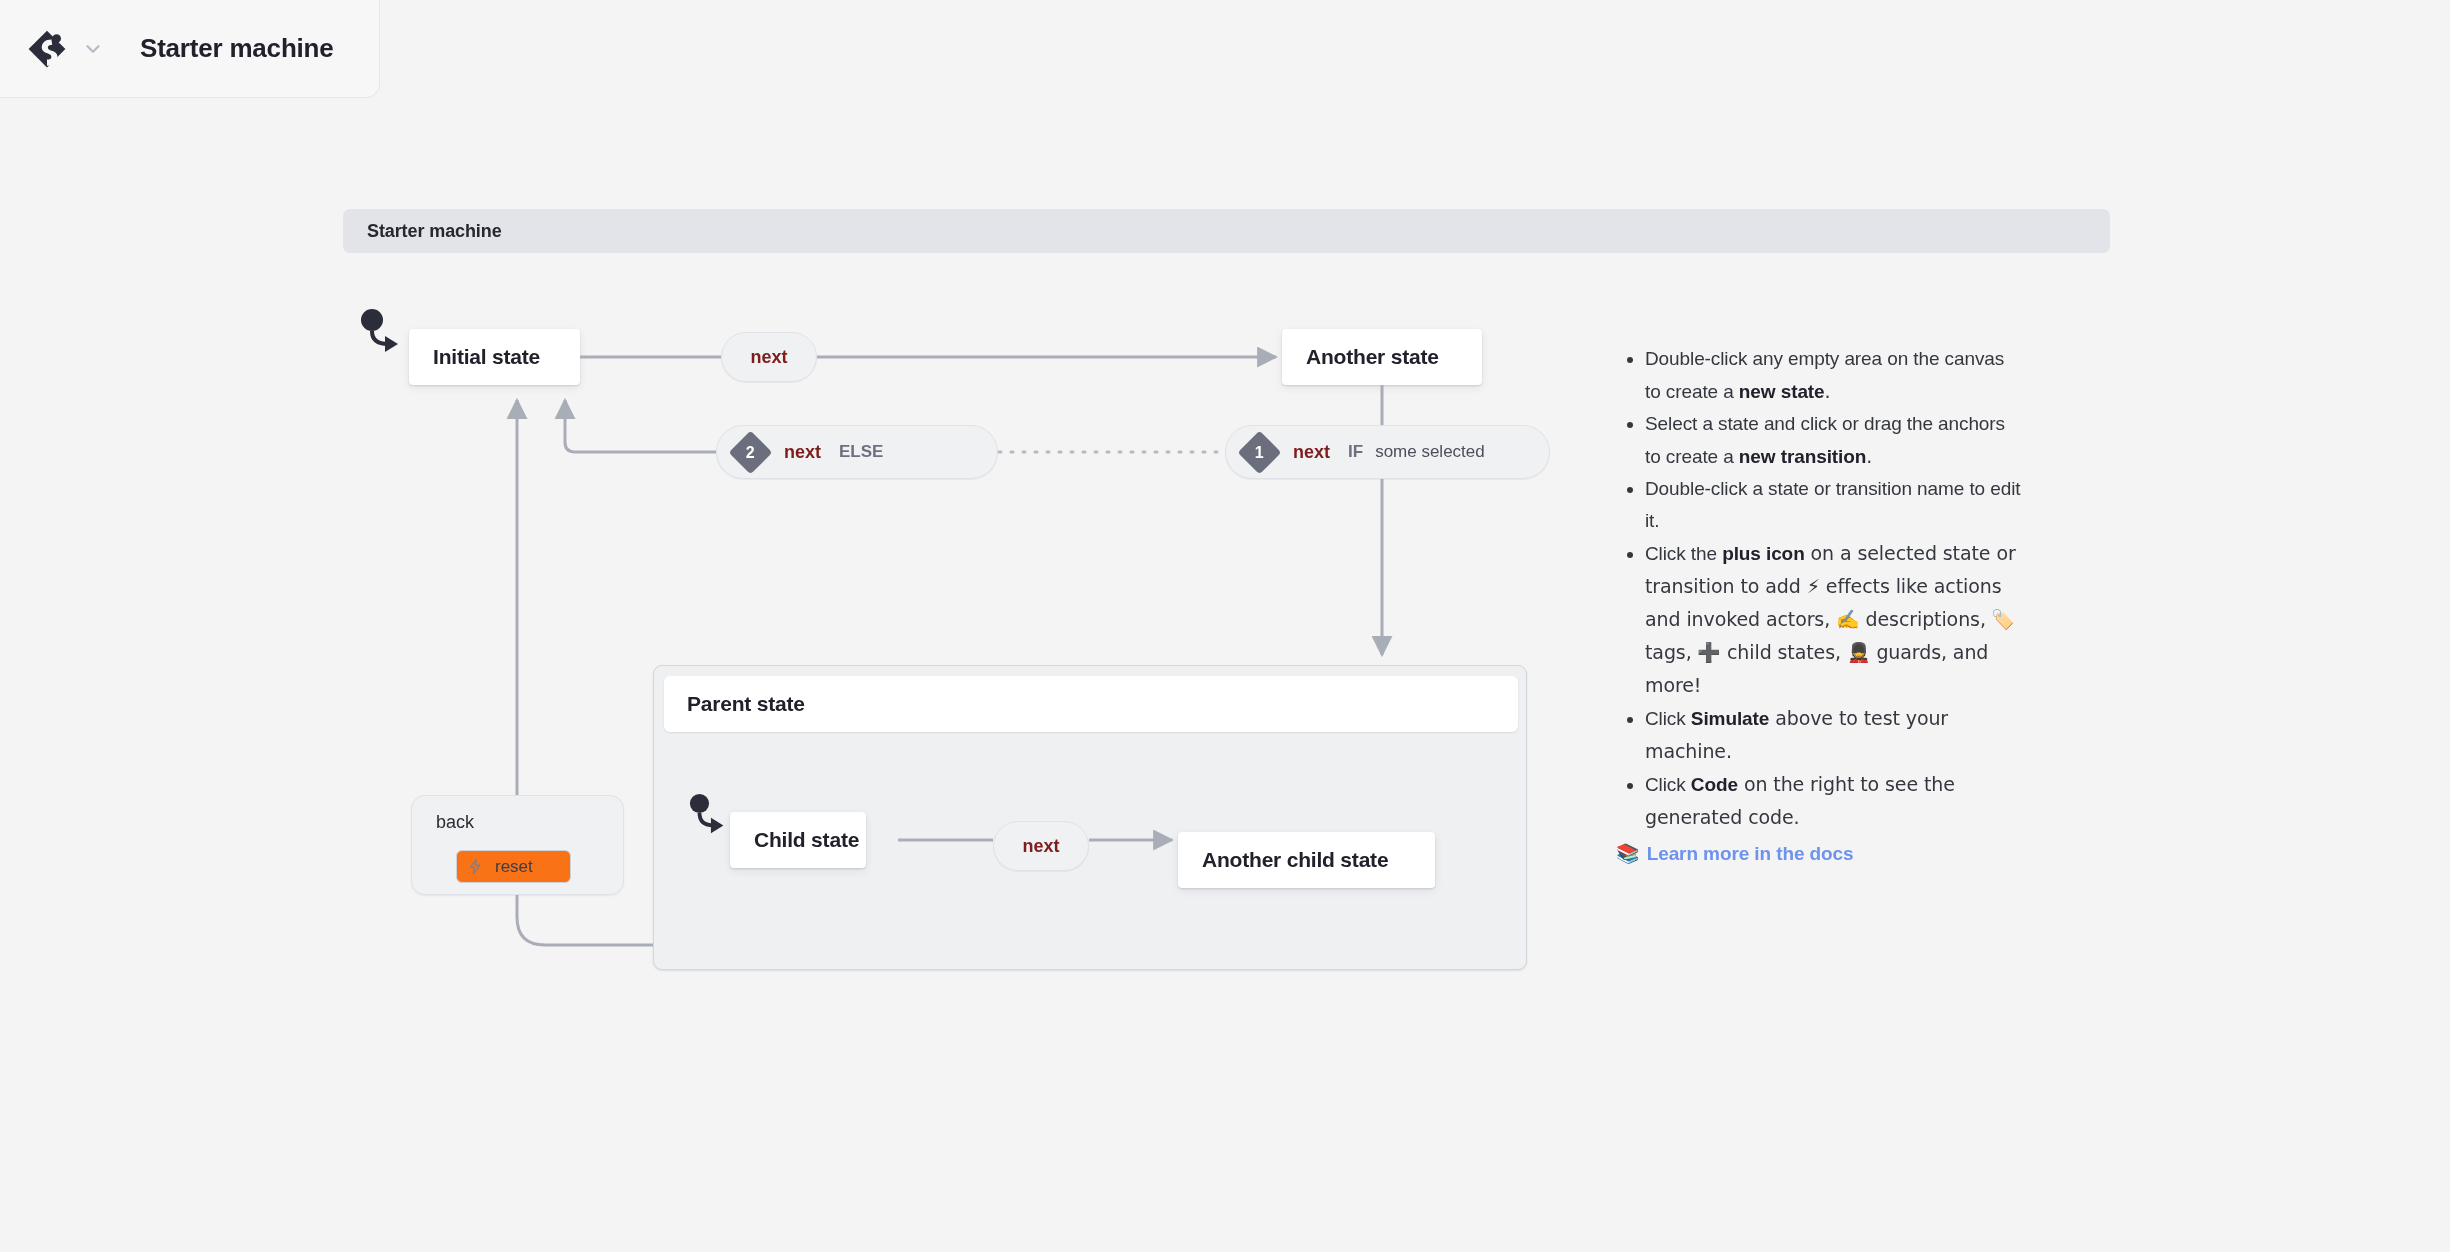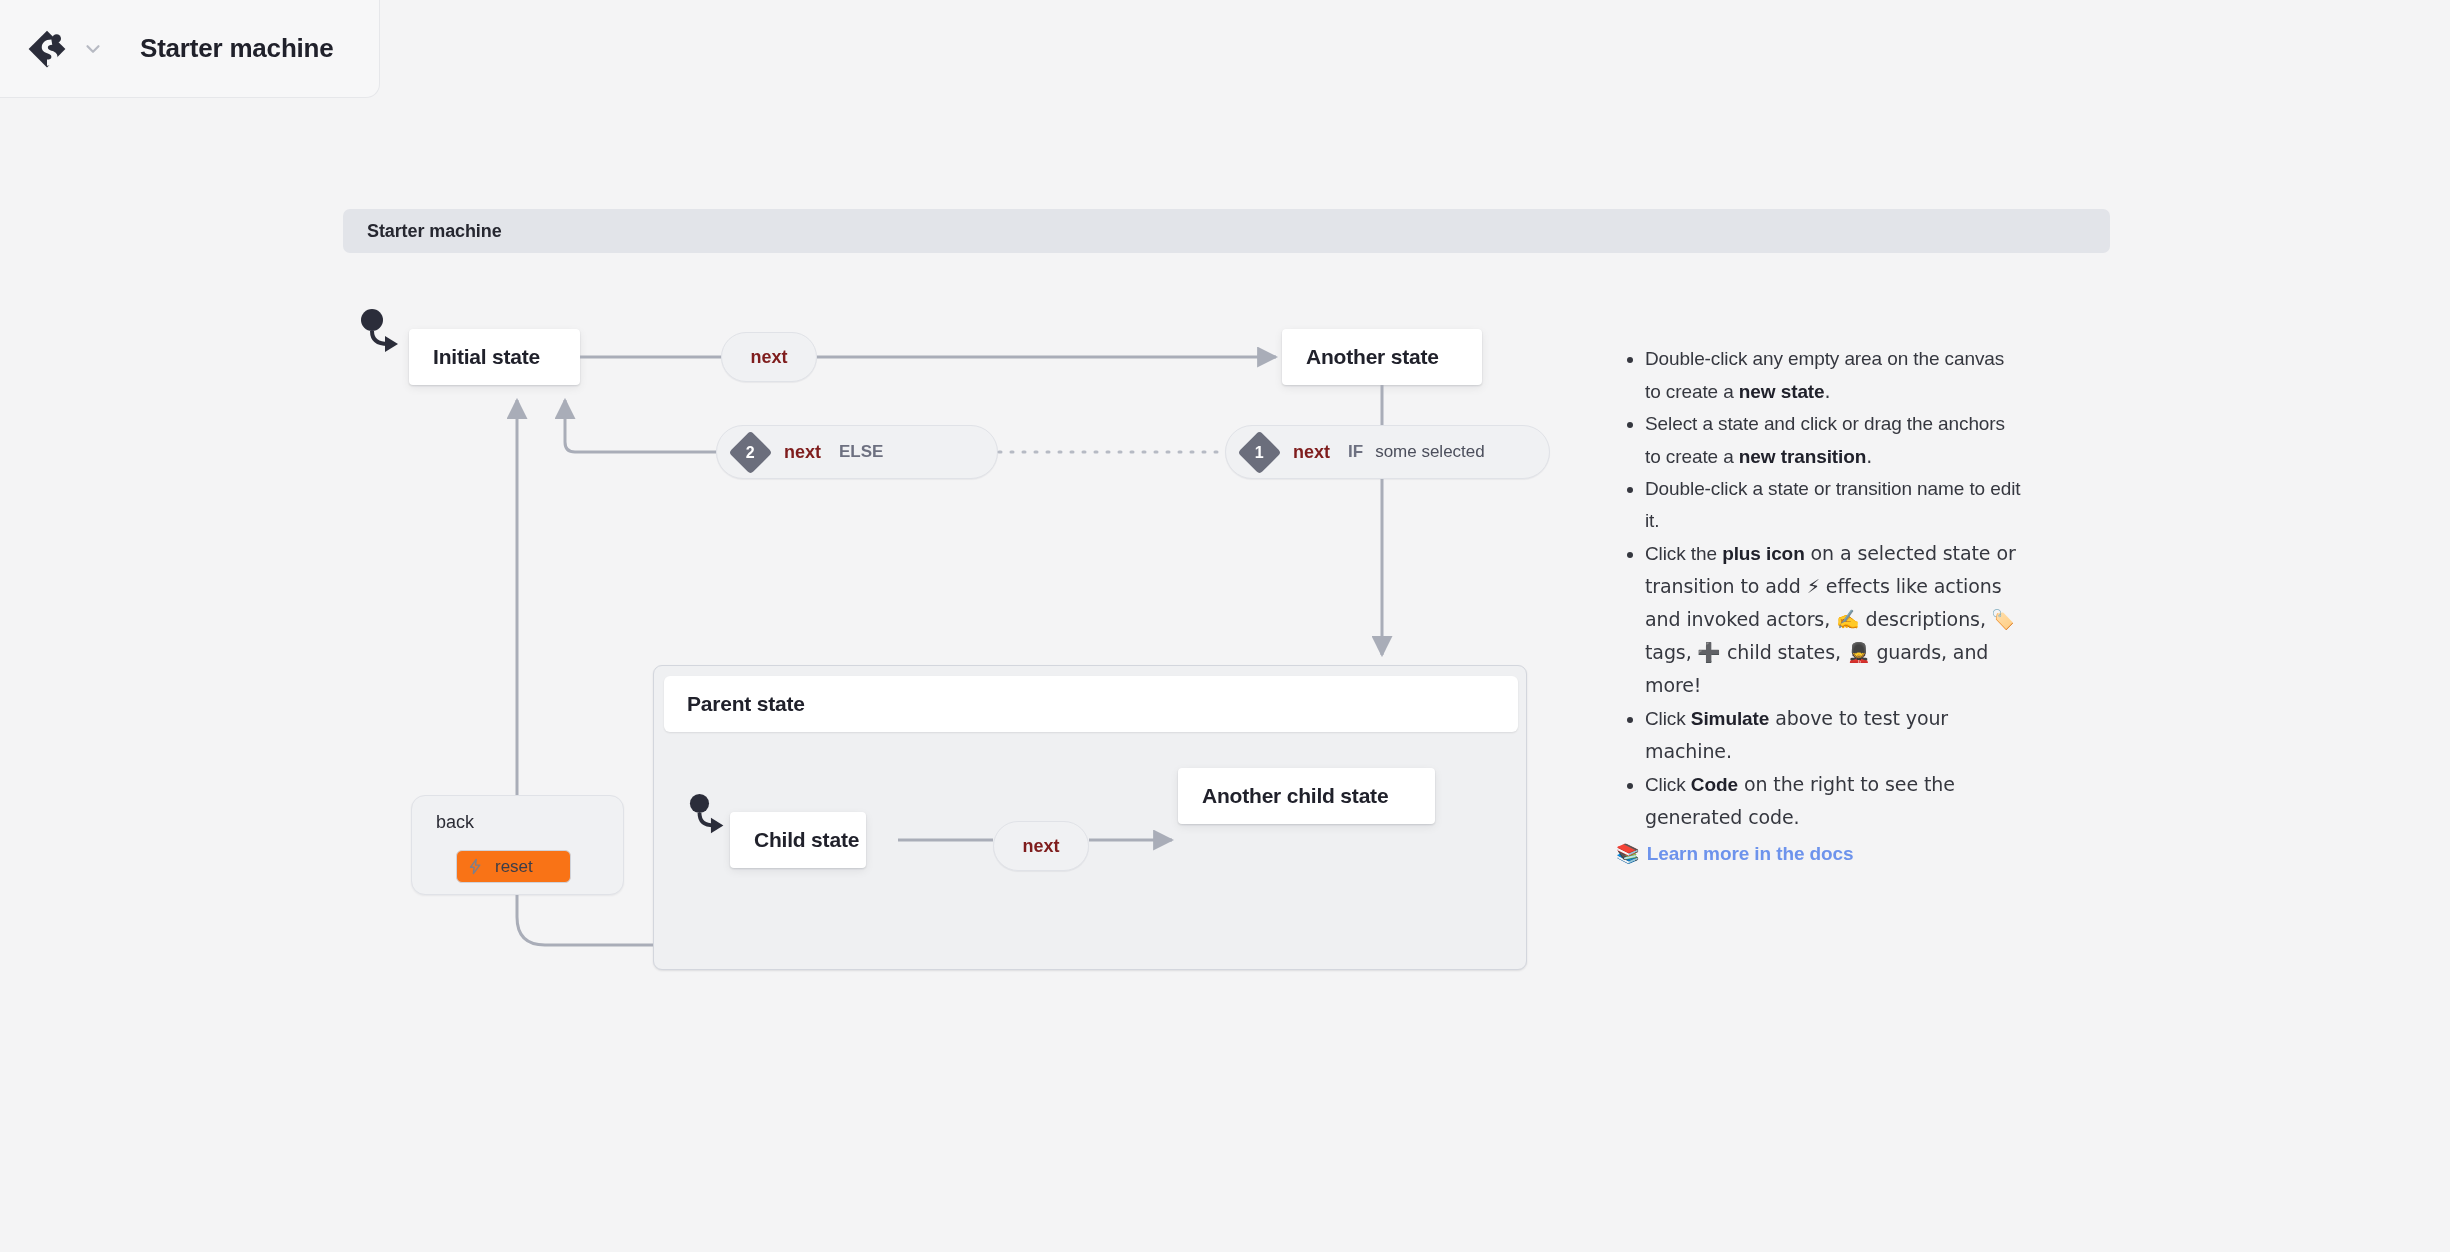--- a/index.html
+++ b/index.html
@@ -85,21 +85,21 @@
     font-size: 21px;
     font-weight: 700;
     letter-spacing: -0.2px;
     color: #20212b;
     white-space: nowrap;
   }
 
   #node-initial { left: 409px; top: 329px; width: 171px; height: 56px; }
   #node-another { left: 1282px; top: 329px; width: 200px; height: 56px; }
   #node-child   { left: 730px; top: 812px; width: 136px; height: 56px; }
-  #node-anotherchild { left: 1178px; top: 768px; width: 257px; height: 56px; }
+  #node-anotherchild { left: 1178px; top: 832px; width: 257px; height: 56px; }
 
   
   #node-parent {
     position: absolute;
     left: 653px; top: 665px;
     width: 874px; height: 305px;
     background: #eff0f2;
     border: 1px solid #d3d6dd;
     border-radius: 9px;
     box-sizing: border-box;

